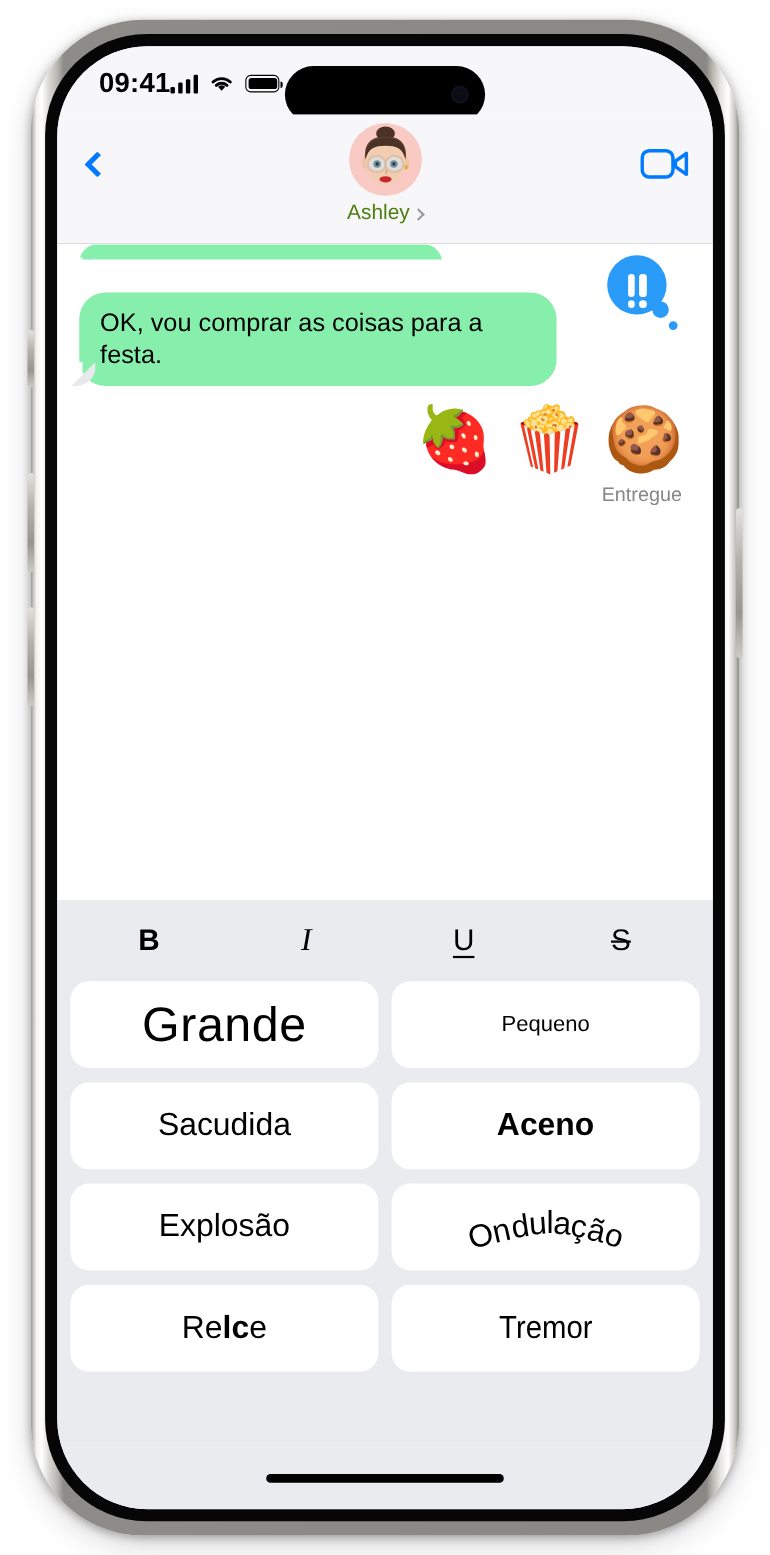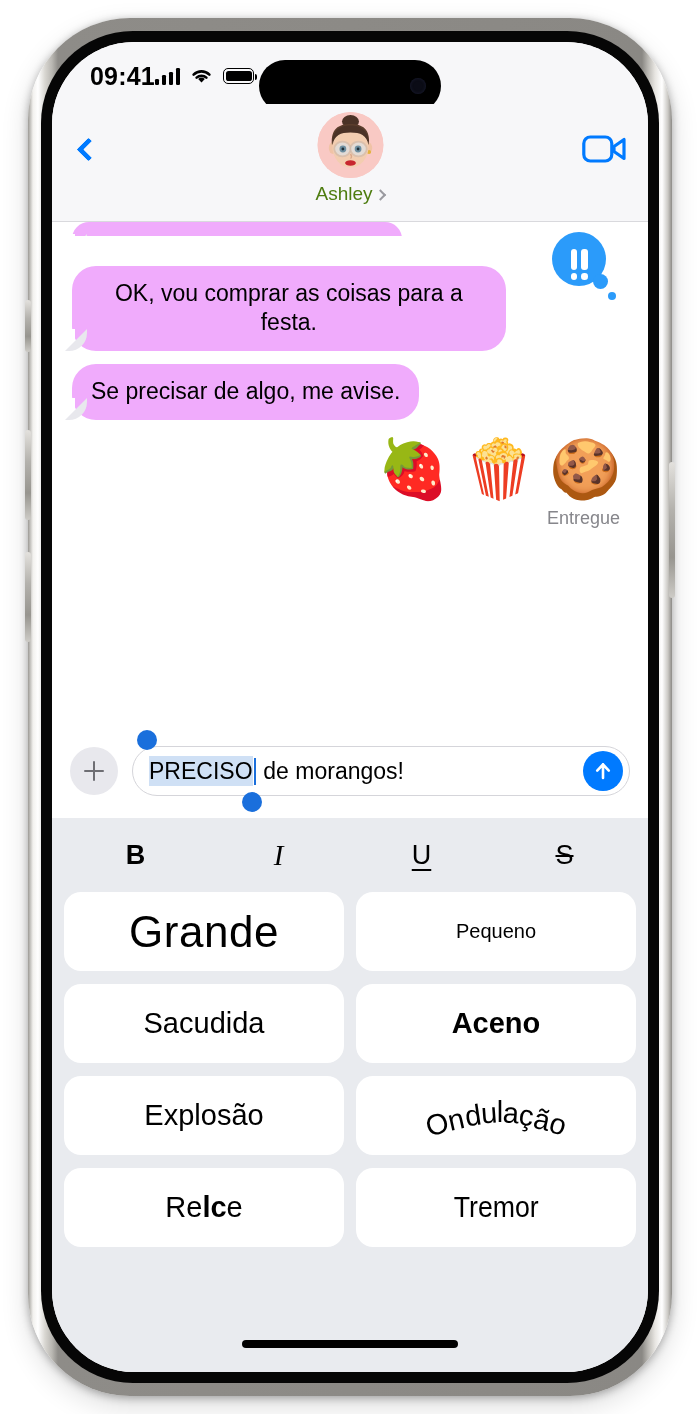--- a/index.html
+++ b/index.html
@@ -170,21 +170,21 @@
   .bubble {
     max-width: 78%;
     padding: 13px 19px 14px;
     border-radius: 24px;
     font-size: 23px;
     line-height: 1.26;
     position: relative;
     word-wrap: break-word;
   }
   .bubble.blue { background: #2b9bfa; color: #fff; }
-  .bubble.gray { background: #f0abfc; color: #000; text-align: center; }
+  .bubble.gray { background: #86efac; color: #000; }
 
   
   .bubble.blue::after {
     content:""; position:absolute; right:-7px; bottom:0;
     width: 22px; height: 22px;
     background: #2b9bfa;
     border-bottom-left-radius: 18px;
     clip-path: polygon(0 0, 100% 100%, 0 100%);
   }
   .bubble.blue::before {
@@ -469,48 +469,30 @@
         <div class="tapback">
           <div class="blob">
             <i></i>
               <i></i>
             <span class="d1"></span>
             <span class="d2"></span>
           </div>
         </div>
       </div>
 
-      <div class="row in">
-        <div class="bubble gray">Se precisar de algo, me avise.</div>
-      </div>
 
       <div class="emoji-row">
         <span>🍓</span>
         <span>🍿</span>
         <span>🍪</span>
       </div>
 
       <div class="delivered">Entregue</div>
     </div>
 
-    <div class="composer">
-      <div class="plus-btn"></div>
-
-      <div class="input-wrap">
-        <span class="input-text"><span class="sel-hl">PRECISO</span><span class="caret"></span><span> de morangos!</span></span>
-        <span class="handle handle-top"></span>
-        <span class="handle handle-bot"></span>
-
-        <div class="send-btn">
-          <svg width="24" height="24" viewBox="0 0 24 24">
-            <path d="M12 19 L12 6 M12 5.5 L6.2 11.6 M12 5.5 L17.8 11.6" stroke="#fff" stroke-width="2.6" fill="none" stroke-linecap="round" stroke-linejoin="round"></path>
-          </svg>
-        </div>
-      </div>
-    </div>
 
     <div class="effects-panel">
 
       <div class="format-bar">
         <div class="fmt-btn fmt-b">B</div>
         <div class="fmt-btn fmt-i">I</div>
         <div class="fmt-btn fmt-u">U</div>
         <div class="fmt-btn fmt-s">S</div>
       </div>
 

